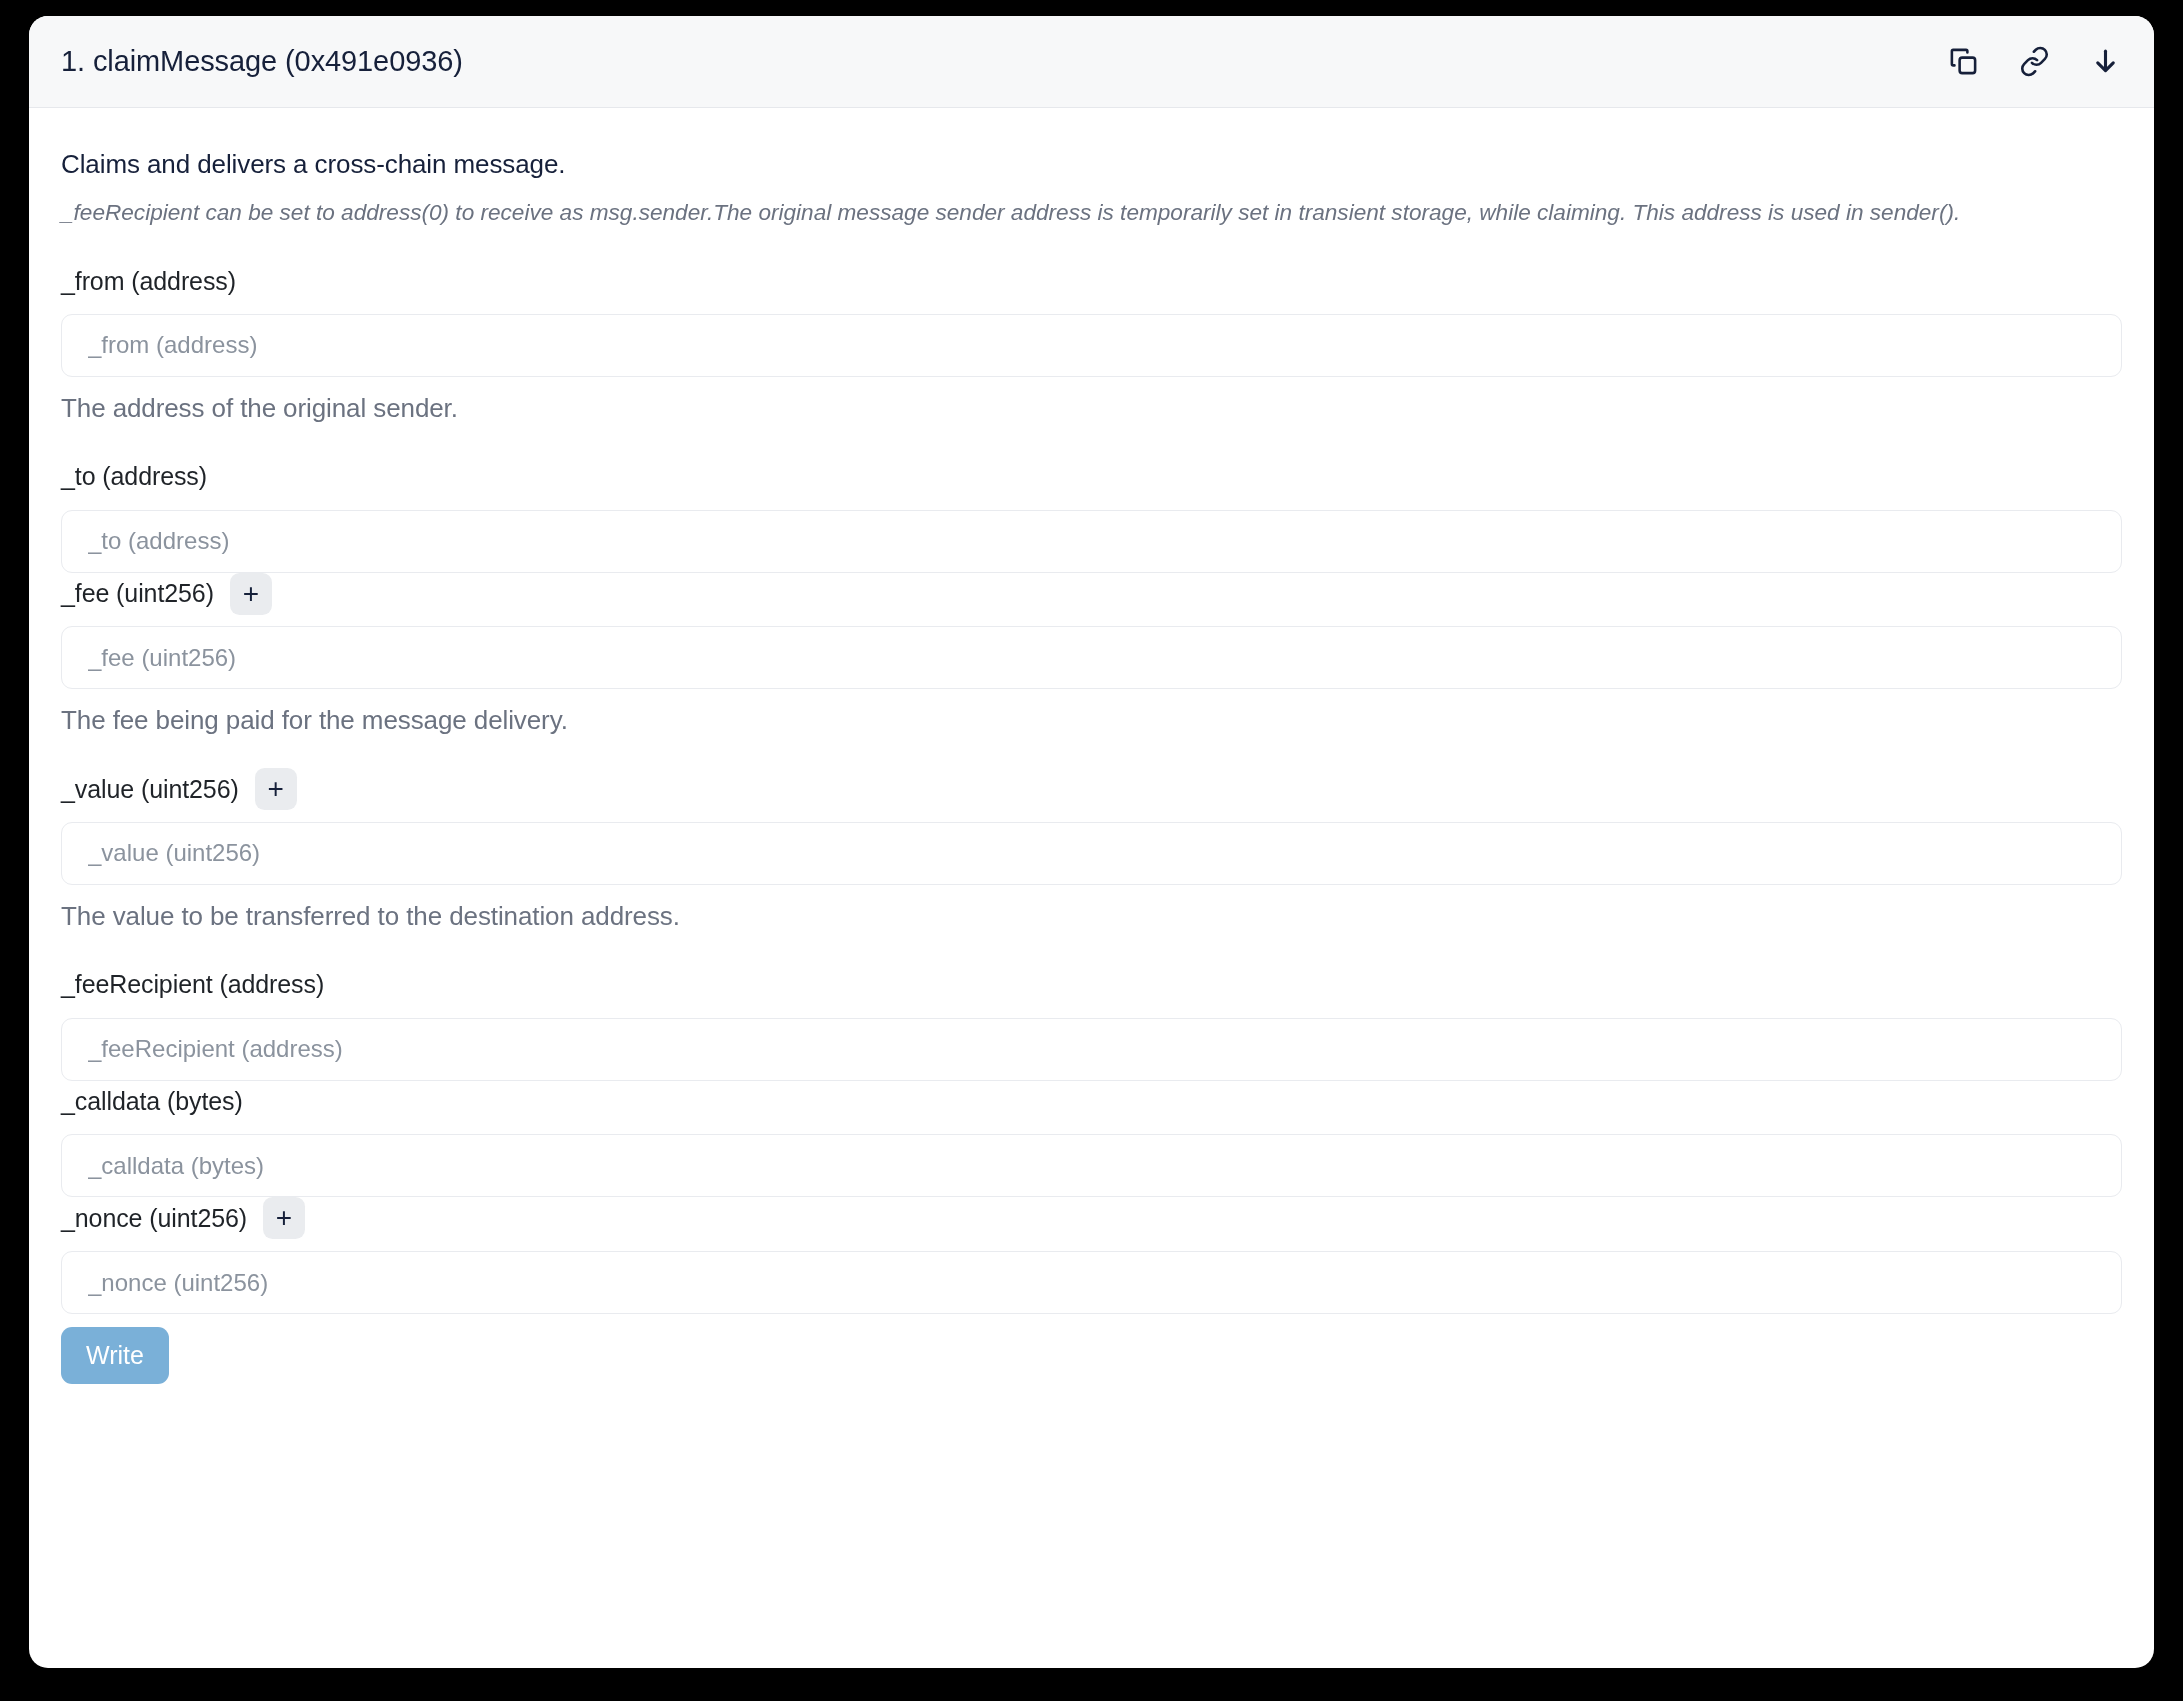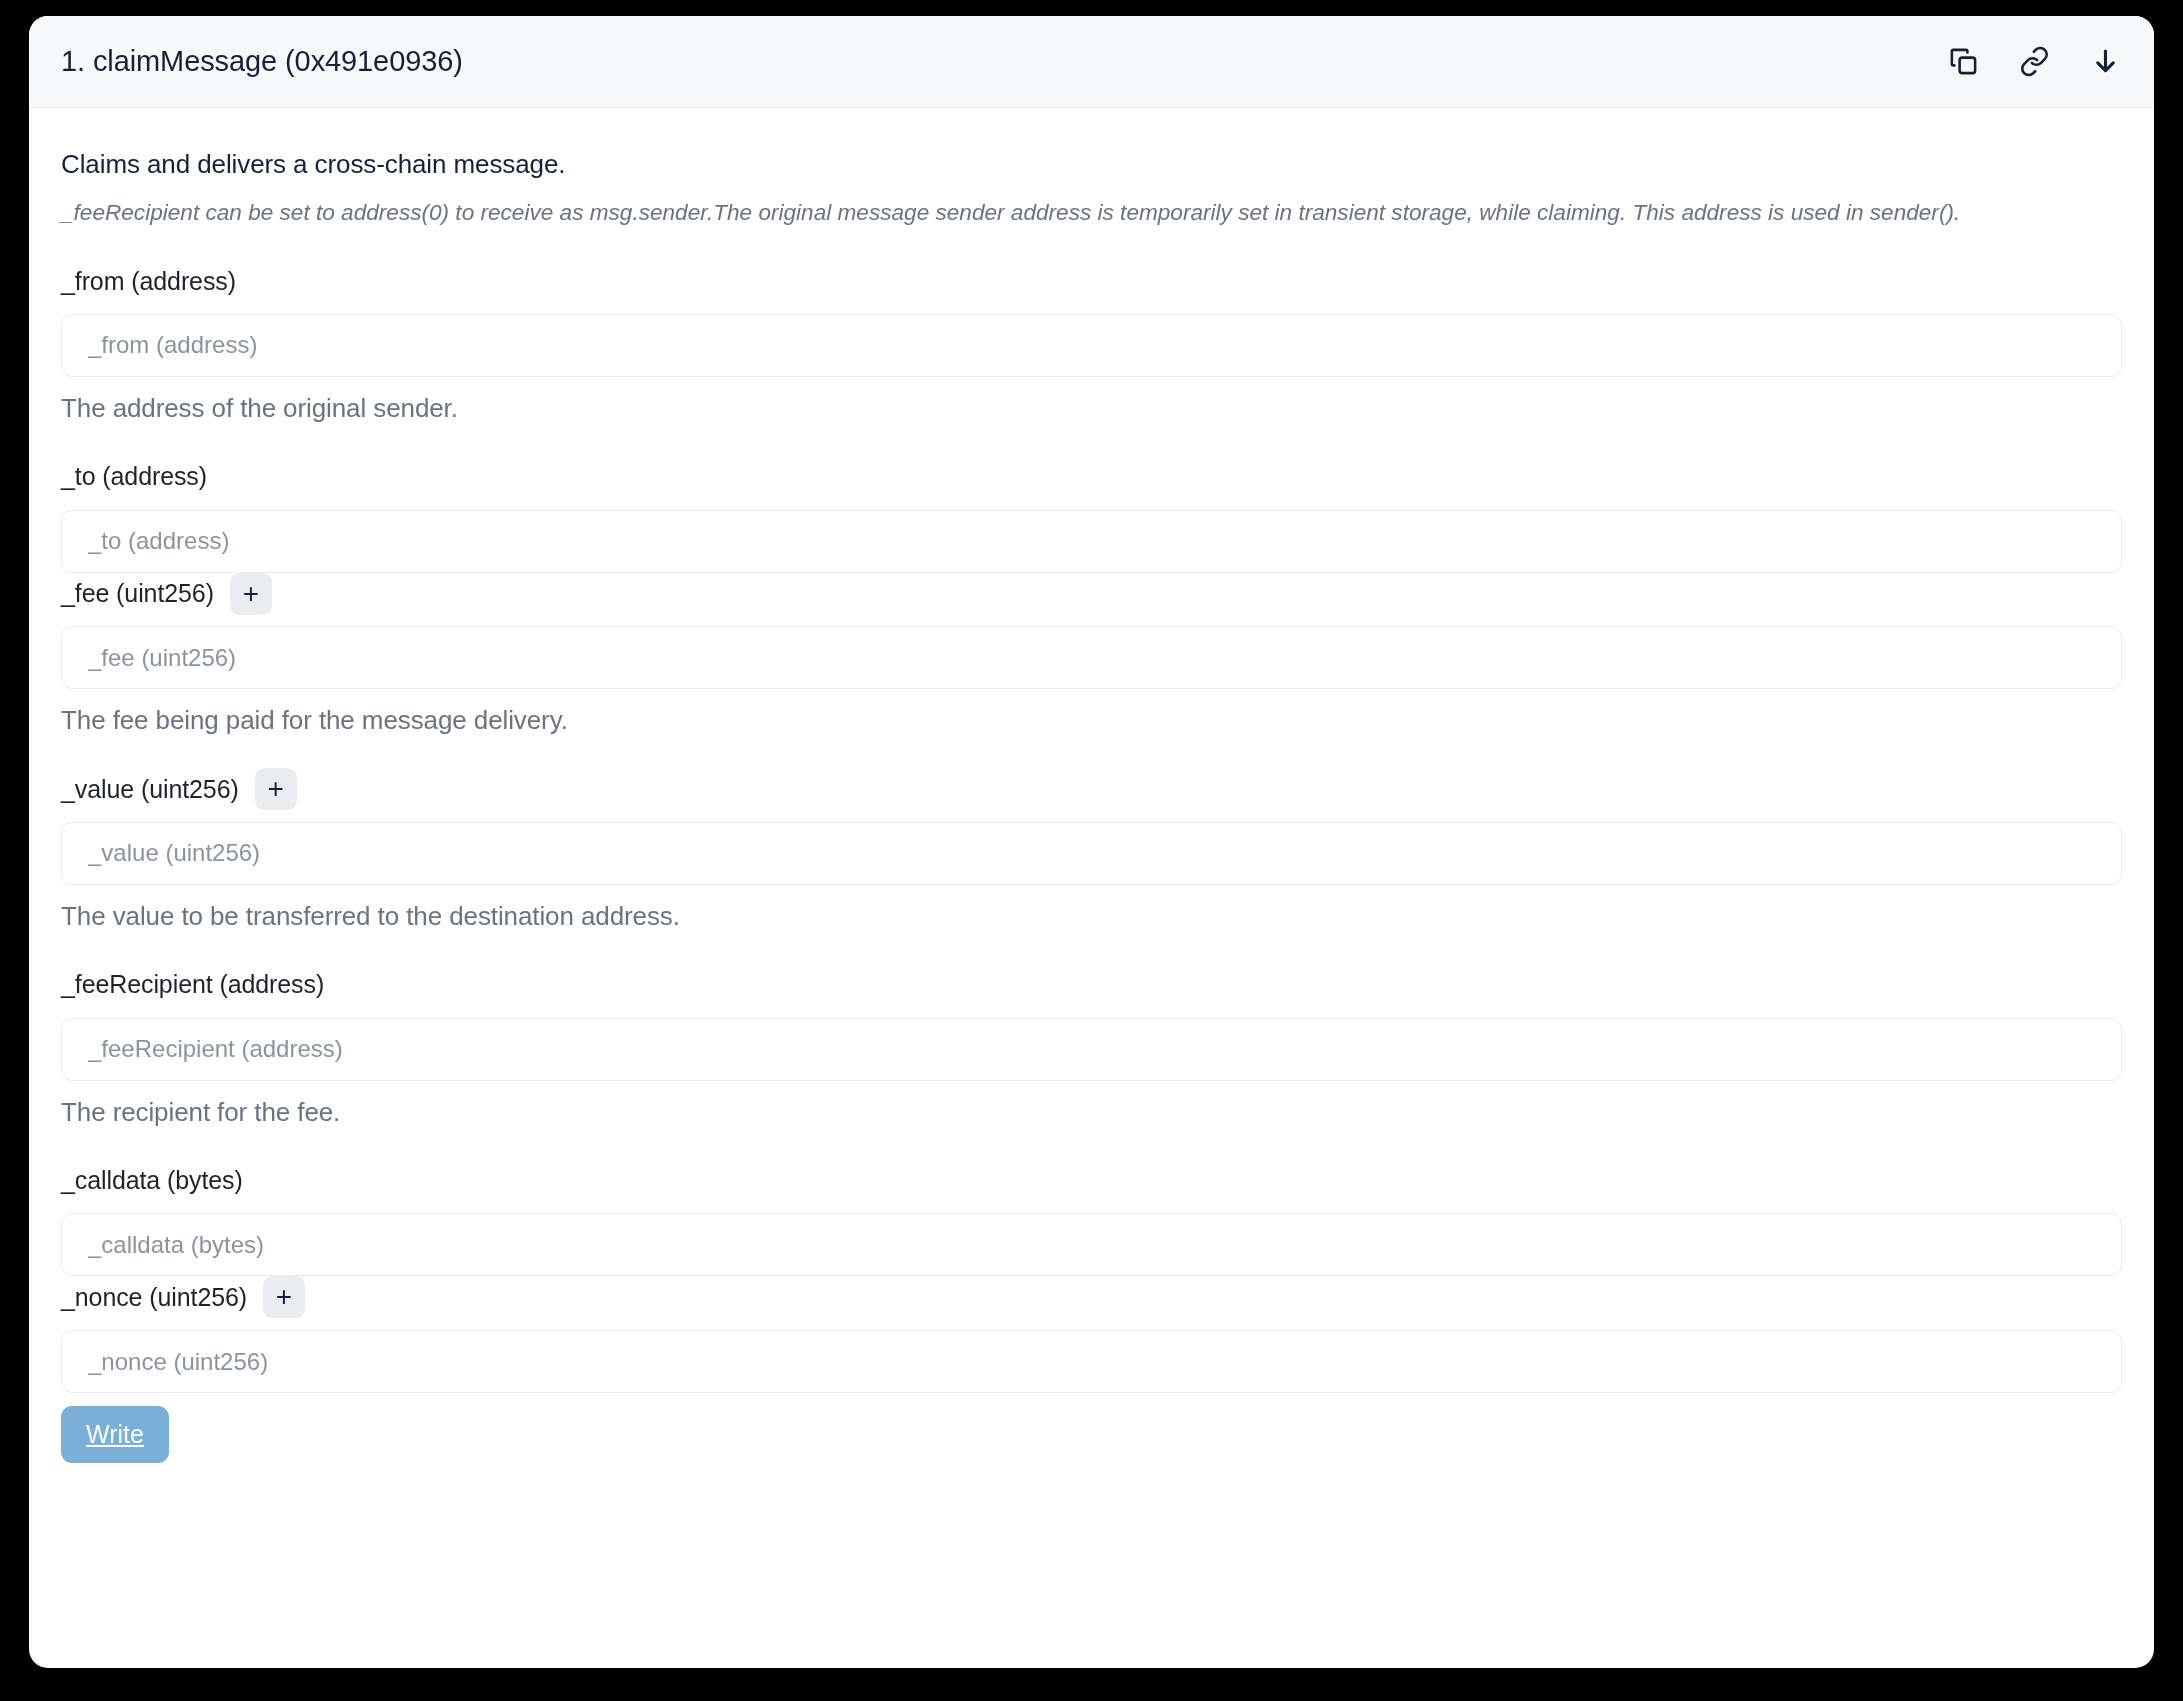--- a/index.html
+++ b/index.html
@@ -132,21 +132,20 @@
     margin-top: 13px;
     background: #7ab0d8;
     color: #ffffff;
     border: none;
     border-radius: 11px;
     font-size: 25px;
     padding: 0 25px;
     height: 57px;
     cursor: pointer;
     font-family: "Liberation Sans", sans-serif;
-    text-decoration: underline;
   }
 </style>
 </head>
 <body>
 
 <div id="card">
 
   <div id="card-header">
     <div id="header-title">1. claimMessage (0x491e0936)</div>
     <div id="header-actions">
@@ -203,21 +202,20 @@
             <button class="plus-btn">+</button>
           </div>
           <input type="text" class="field-input" placeholder="_value (uint256)" style="">
           <div class="field-help">The value to be transferred to the destination address.</div>
         </div>
         <div class="field">
           <div class="field-label-row">
             <span class="field-label">_feeRecipient (address)</span>
           </div>
           <input type="text" class="field-input" placeholder="_feeRecipient (address)" style="">
-          <div class="field-help">The recipient for the fee.</div>
         </div>
         <div class="field">
           <div class="field-label-row">
             <span class="field-label">_calldata (bytes)</span>
           </div>
           <input type="text" class="field-input" placeholder="_calldata (bytes)" style="">
         </div>
         <div class="field">
           <div class="field-label-row">
             <span class="field-label">_nonce (uint256)</span>

